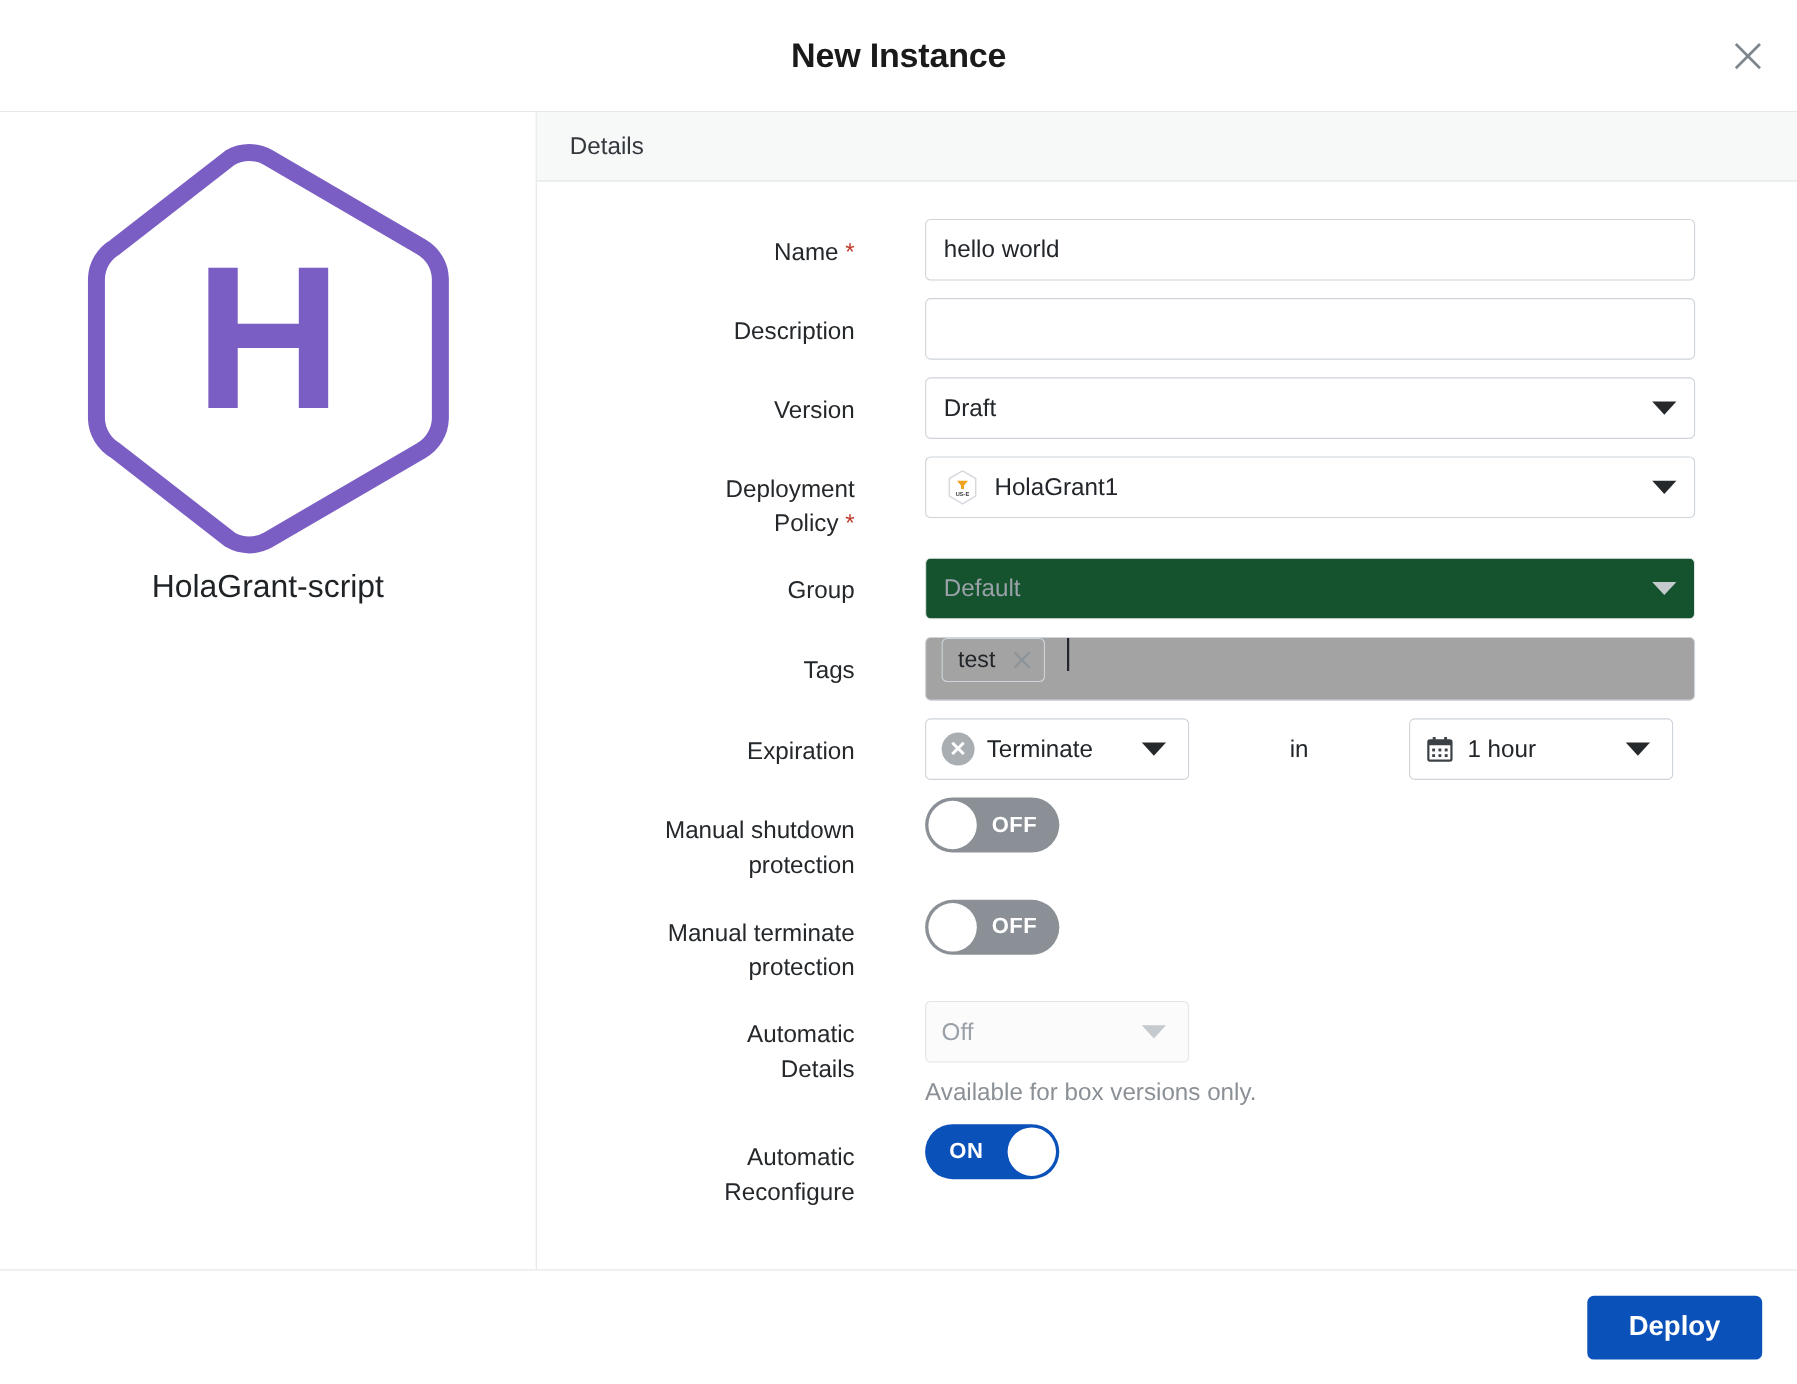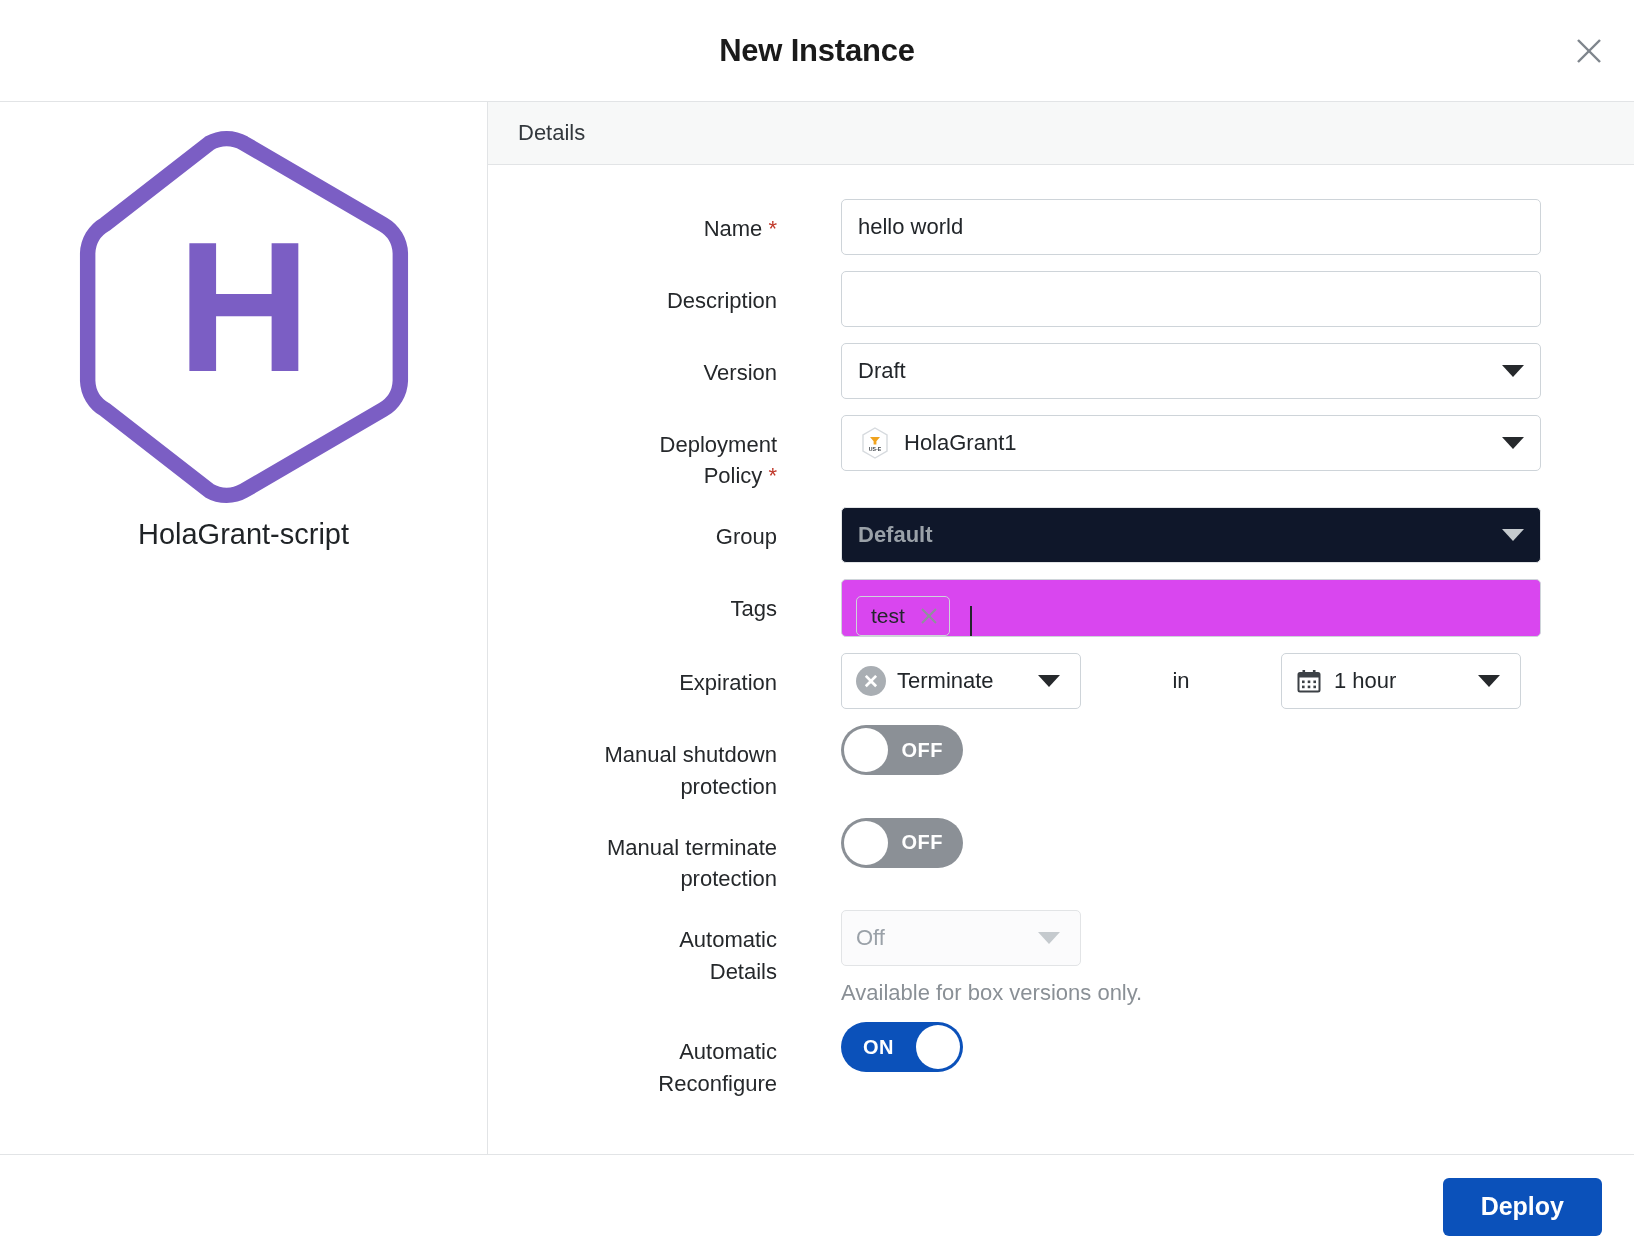--- a/index.html
+++ b/index.html
@@ -124,24 +124,23 @@
     border: 1px solid #ced4d9;
     border-radius: 5px;
     background: #ffffff;
     display: flex;
     align-items: center;
     padding: 0 16px;
     font-size: 22px;
     color: #22262a;
   }
   .field.disabled {
-    background: #0f172a;
+    background: #14532d;
     border-color: #e2e4e6;
     color: #9aa1a8;
-    font-weight: bold;
   }
   .field .value { flex: 1 1 auto; }
   .field .value.placeholder { color: #9aa1a8; }
 
   .select { position: relative; padding-right: 46px; cursor: pointer; }
   .caret {
     position: absolute;
     right: 16px;
     top: 50%;
     transform: translateY(-50%);
@@ -159,23 +158,23 @@
     margin-right: 12px;
     position: relative;
   }
 
   
   .tags-field {
     width: 700px;
     min-height: 58px;
     border: 1px solid #ced4d9;
     border-radius: 5px;
-    background: #d946ef;
-    display: flex;
-    align-items: flex-end;
+    background: #a3a3a3;
+    display: flex;
+    align-items: flex-start;
     padding: 0 14px;
   }
   .tag-chip {
     display: inline-flex;
     align-items: center;
     border: 1px solid #ced4d9;
     border-radius: 5px;
     height: 40px;
     padding: 0 10px 0 14px;
     font-size: 21px;

